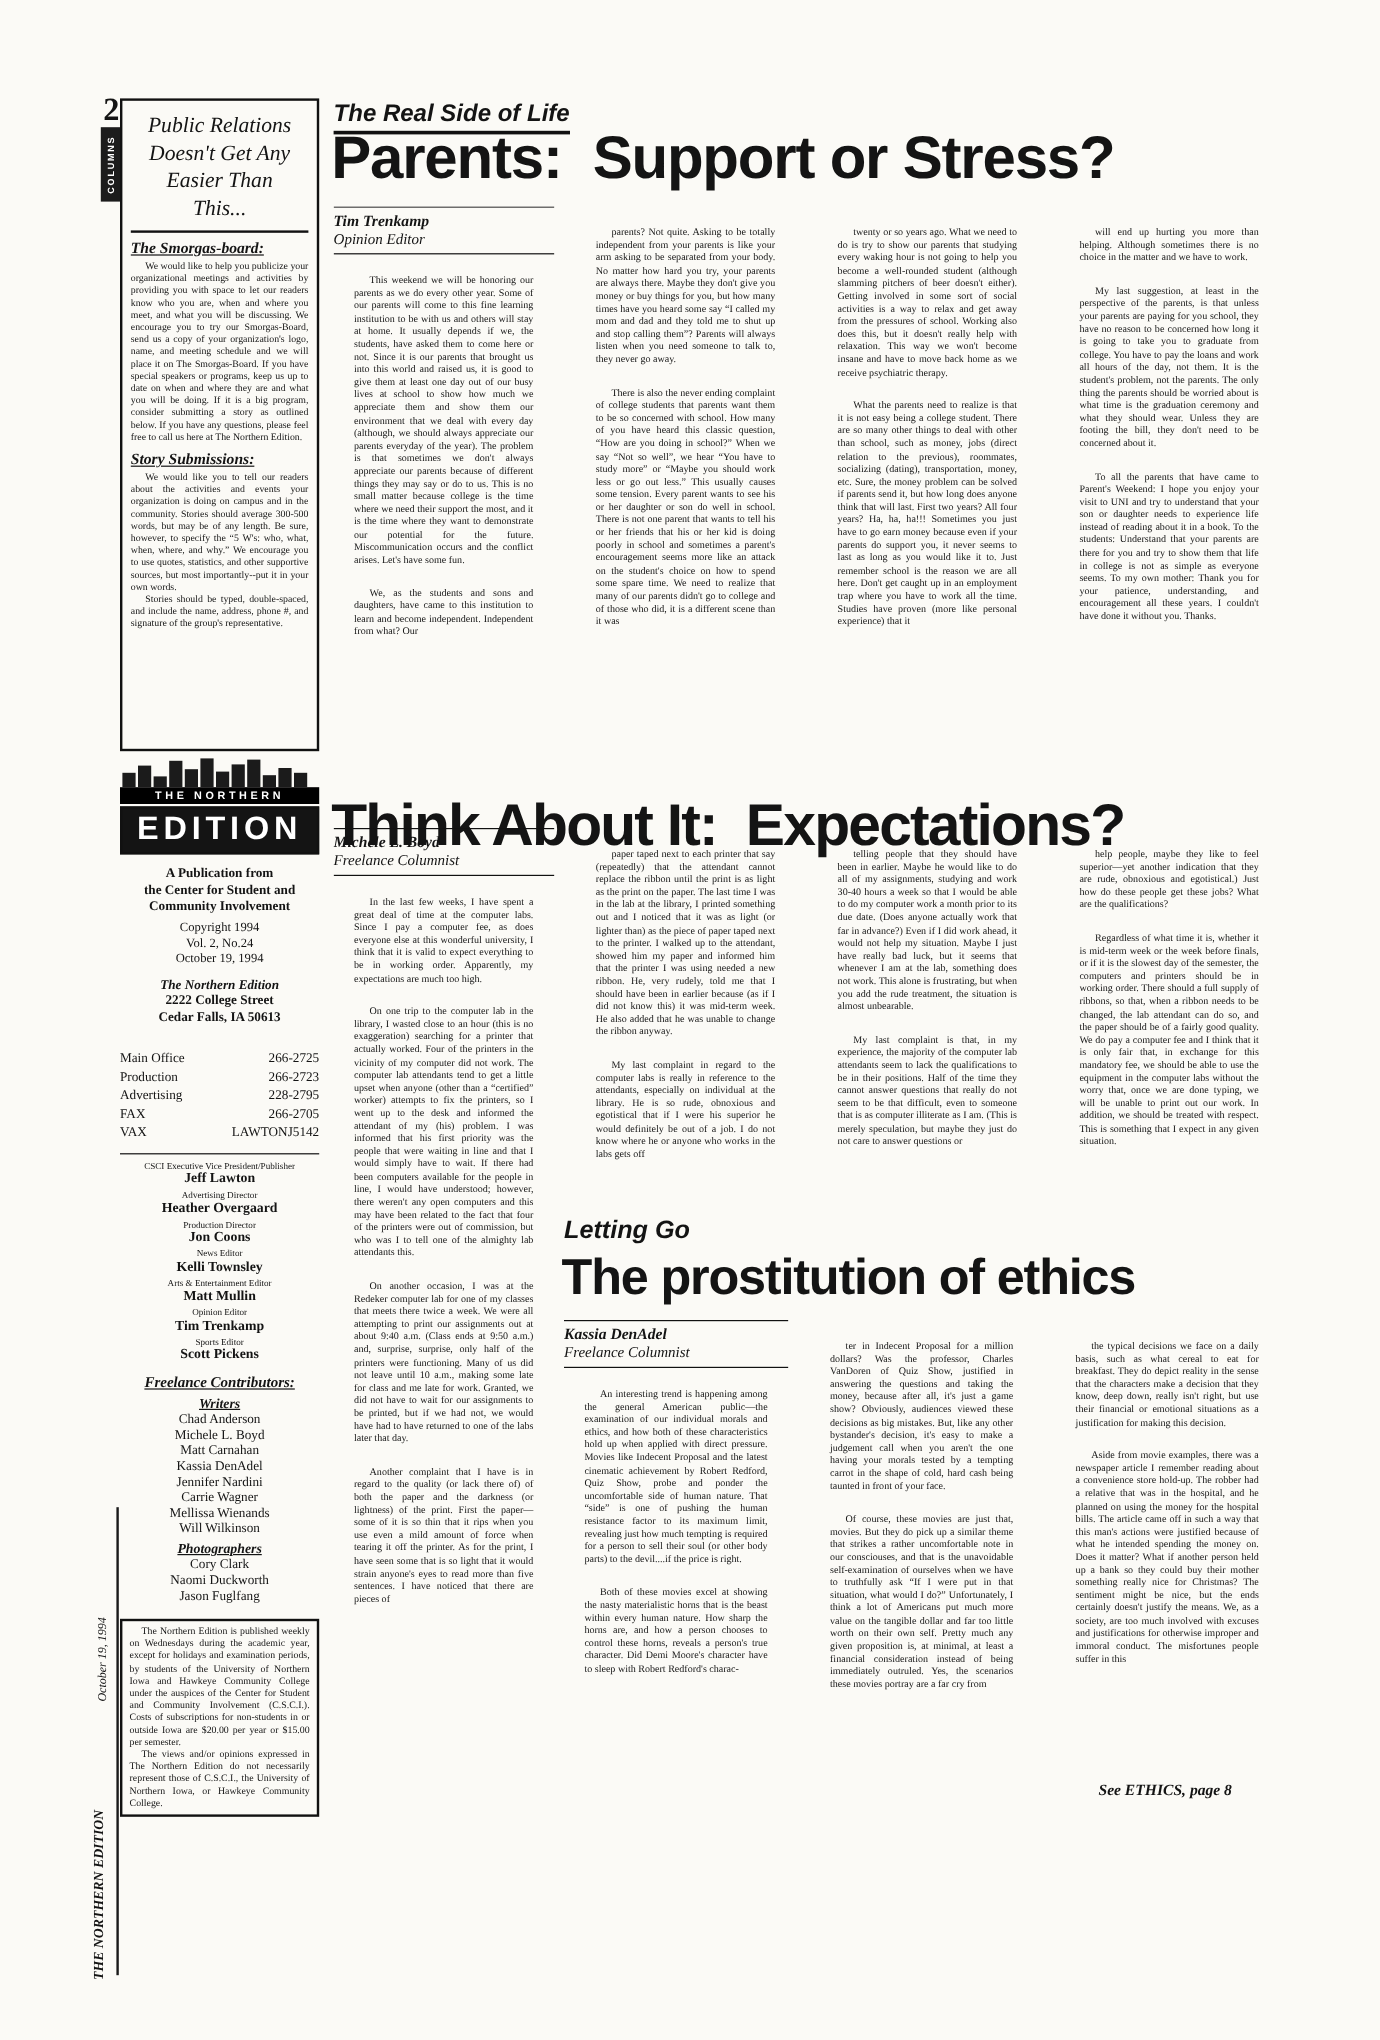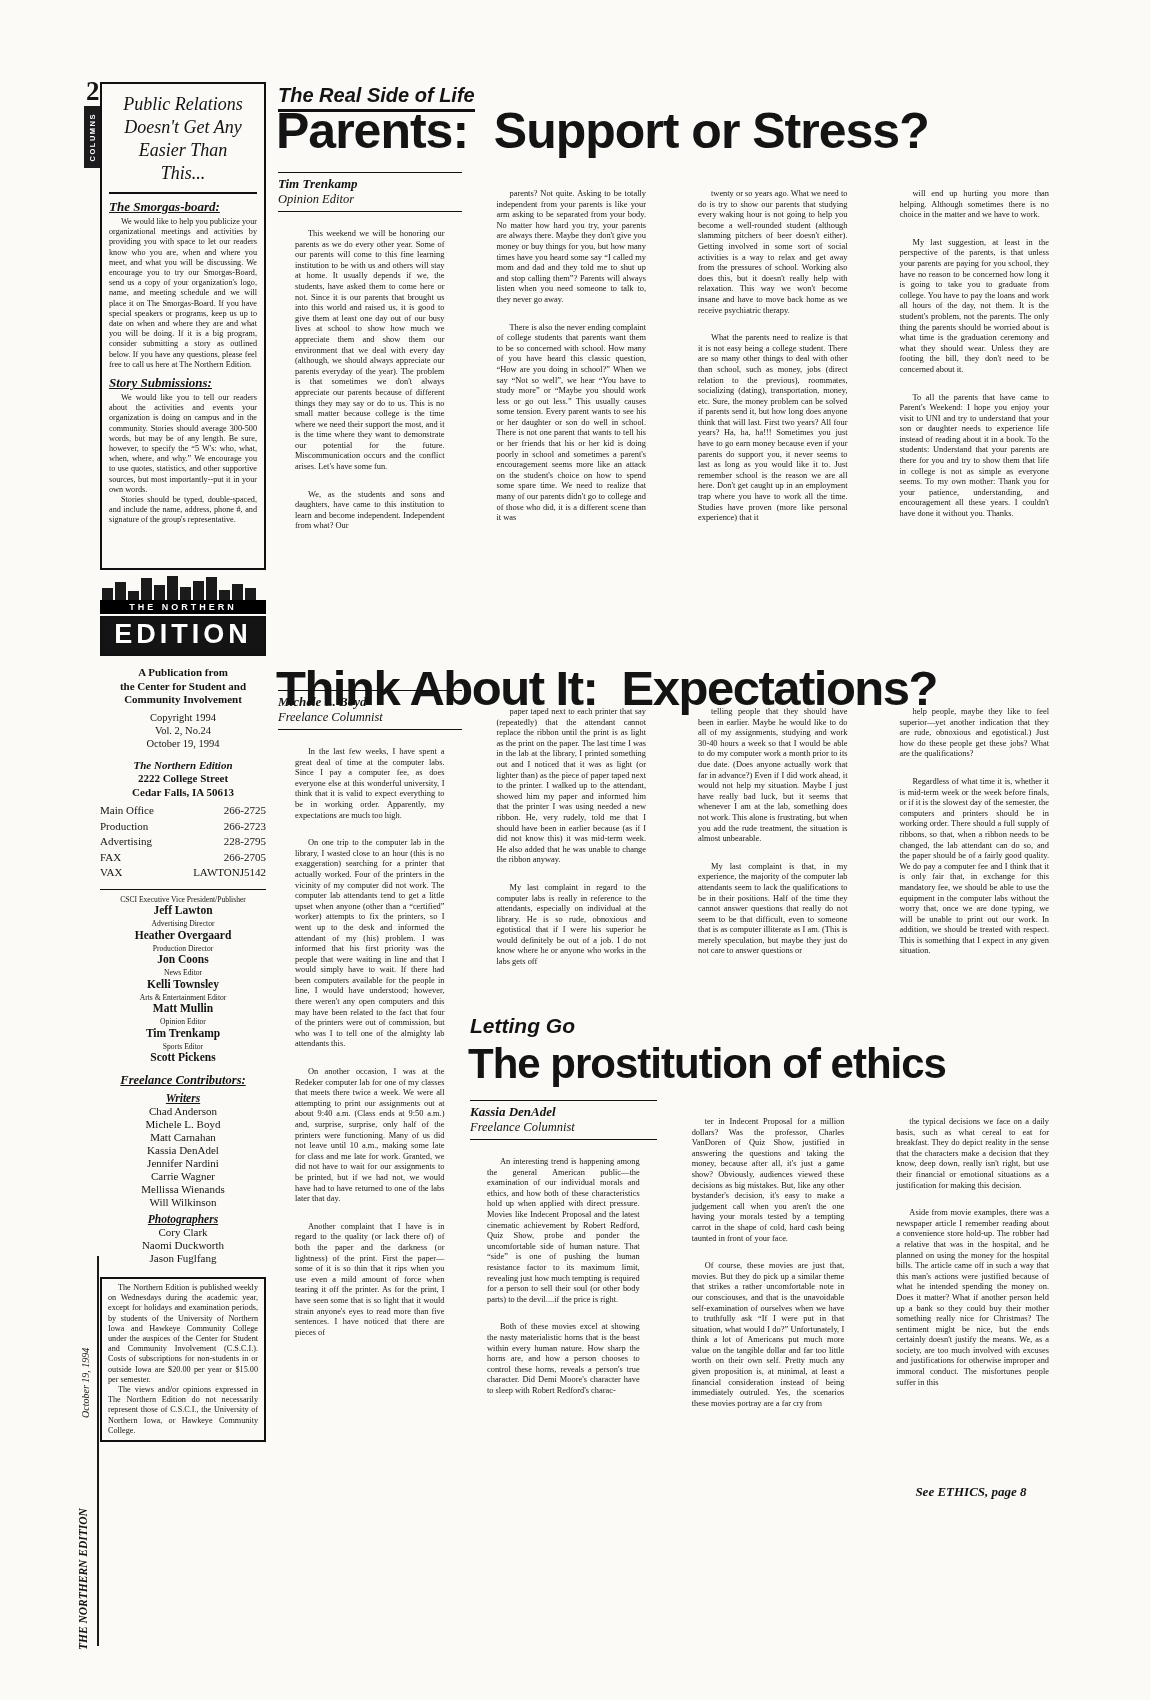--- a/index.html
+++ b/index.html
@@ -11,42 +11,42 @@
   .pagenum { position:absolute; left:86px; top:76px; font:bold 27px "Liberation Serif", serif; }
   .col-tab { position:absolute; left:84px; top:106px; width:16px; height:62px; background:#1c1c1c; display:flex; align-items:center; justify-content:center; }
   .col-tab .vert { writing-mode:vertical-rl; transform:rotate(180deg); color:#fff; font:bold 7.5px "Liberation Sans", sans-serif; letter-spacing:1.5px; }
   .vert-text { position:absolute; writing-mode:vertical-rl; transform:rotate(180deg); }
   .edge-date { left:80px; top:1268px; height:150px; font-style:italic; font-size:10px; }
   .edge-title { left:77px; top:1420px; height:230px; font:bold italic 11.5px "Liberation Serif", serif; }
   .edge-rule { position:absolute; left:97px; top:1256px; width:2px; height:390px; background:#1a1a1a; }
 
   
   .sidebar { position:absolute; left:100px; top:82px; width:166px; }
-  .box1 { border:2px solid #111; padding:4px 7px 4px 7px; height:488px; overflow:hidden; }
+  .box1 { border:2px solid #111; padding:4px 7px 4px 7px; height:544px; overflow:hidden; }
   .pr-heading { font-style:italic; font-size:18px; line-height:23px; text-align:center; padding:5px 0 7px; border-bottom:2px solid #111; margin-bottom:3px; white-space:pre-line; }
   .side-h { font-weight:bold; font-style:italic; font-size:13px; text-decoration:underline; margin:5px 0 2px; }
   .side-text .para { font-size:8.2px; line-height:10.2px; text-align:justify; text-indent:12px; }
 
   .logo { margin-top:6px; }
   .skyline { height:24px; display:flex; align-items:flex-end; gap:2px; padding:0 2px; }
   .skyline i { display:block; width:11px; background:#1b1b1b; }
   .skyline i:nth-child(1){height:12px}.skyline i:nth-child(2){height:18px}.skyline i:nth-child(3){height:9px}
   .skyline i:nth-child(4){height:22px}.skyline i:nth-child(5){height:15px}.skyline i:nth-child(6){height:24px}
   .skyline i:nth-child(7){height:13px}.skyline i:nth-child(8){height:19px}.skyline i:nth-child(9){height:23px}
   .skyline i:nth-child(10){height:10px}.skyline i:nth-child(11){height:16px}.skyline i:nth-child(12){height:12px}
   .logo-band { background:#000000; color:#fff; font:bold 9px "Liberation Sans", sans-serif; letter-spacing:3px; text-align:center; padding:2px 0; }
   .logo-main { background:#141414; color:#fff; font:bold 27px "Liberation Sans", sans-serif; letter-spacing:4px; text-align:center; padding:1px 0 4px; margin-top:2px; border:2px solid #111; }
 
   .pubinfo { margin-top:10px; text-align:center; }
   .pub-bold { font-weight:bold; font-size:11px; line-height:13.5px; white-space:pre-line; }
   .pub-meta { font-size:10.5px; line-height:13px; margin-top:4px; white-space:pre-line; }
   .pub-name { font-weight:bold; font-style:italic; font-size:11px; line-height:13.5px; margin-top:9px; }
   .pub-line { font-weight:bold; font-size:11px; line-height:13.5px; }
 
-  .phones { margin-top:4px; }
+  .phones { margin-top:20px; }
   .phones .row { display:flex; justify-content:space-between; font-size:11px; line-height:15.5px; }
   .divider { margin-top:8px; border-top:1.5px solid #111; }
 
   .staff { margin-top:5px; text-align:center; }
   .staff .row { display:block; margin-bottom:2px; }
   .staff .cell { display:block; }
   .staff .title { font-size:7.6px; line-height:9.5px; }
   .staff .name { font-weight:bold; font-size:11.5px; line-height:13px; }
 
   .contrib { margin-top:9px; text-align:center; }

